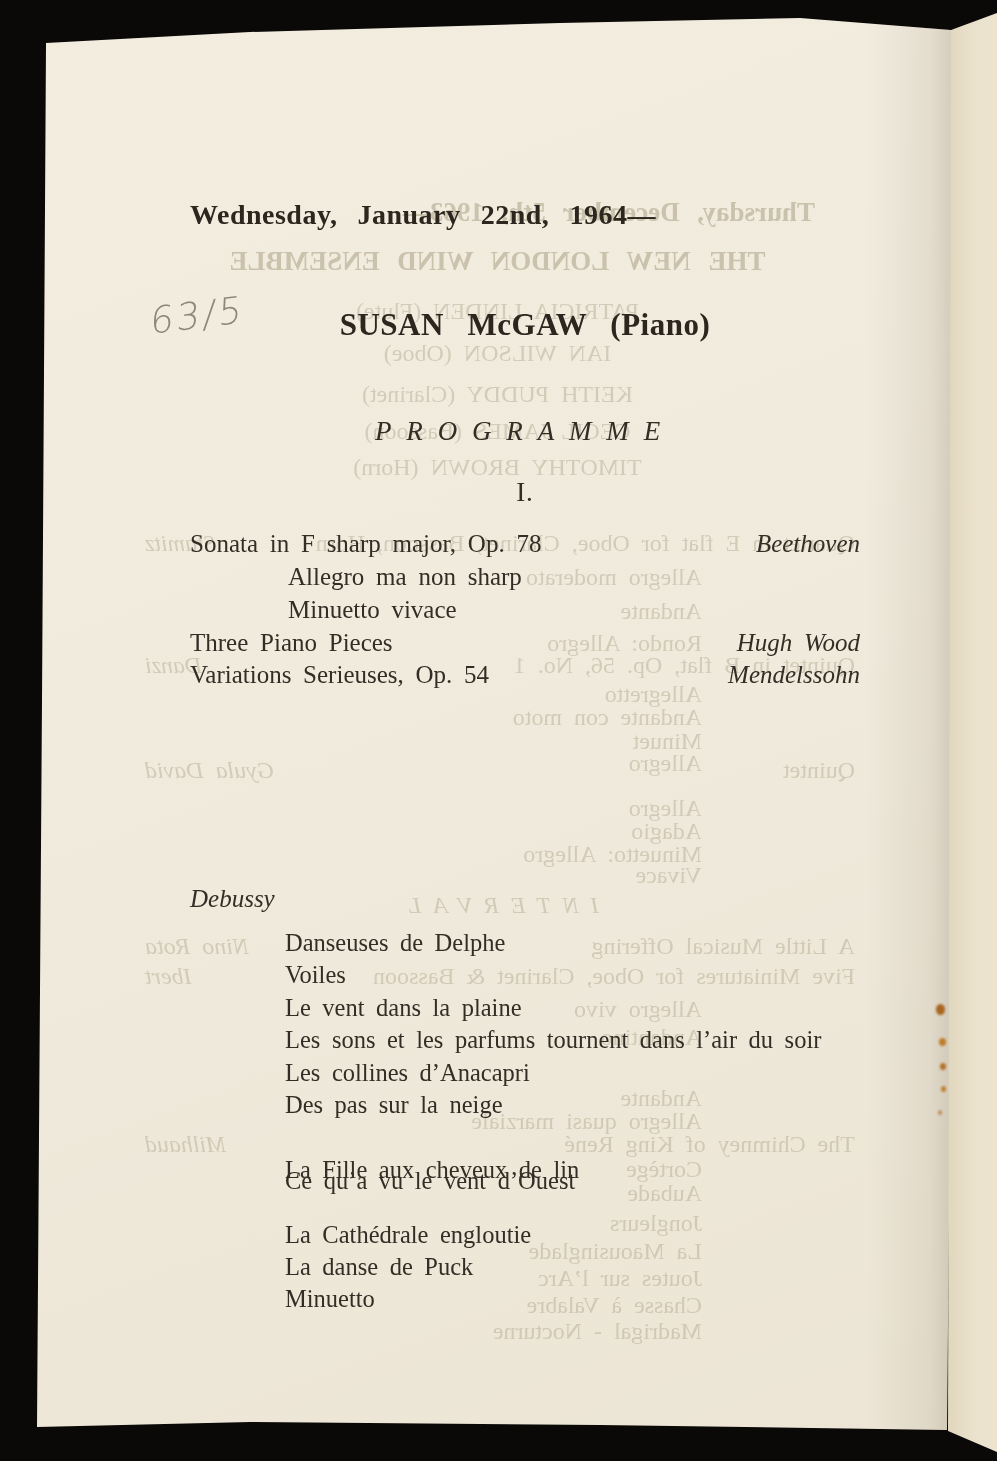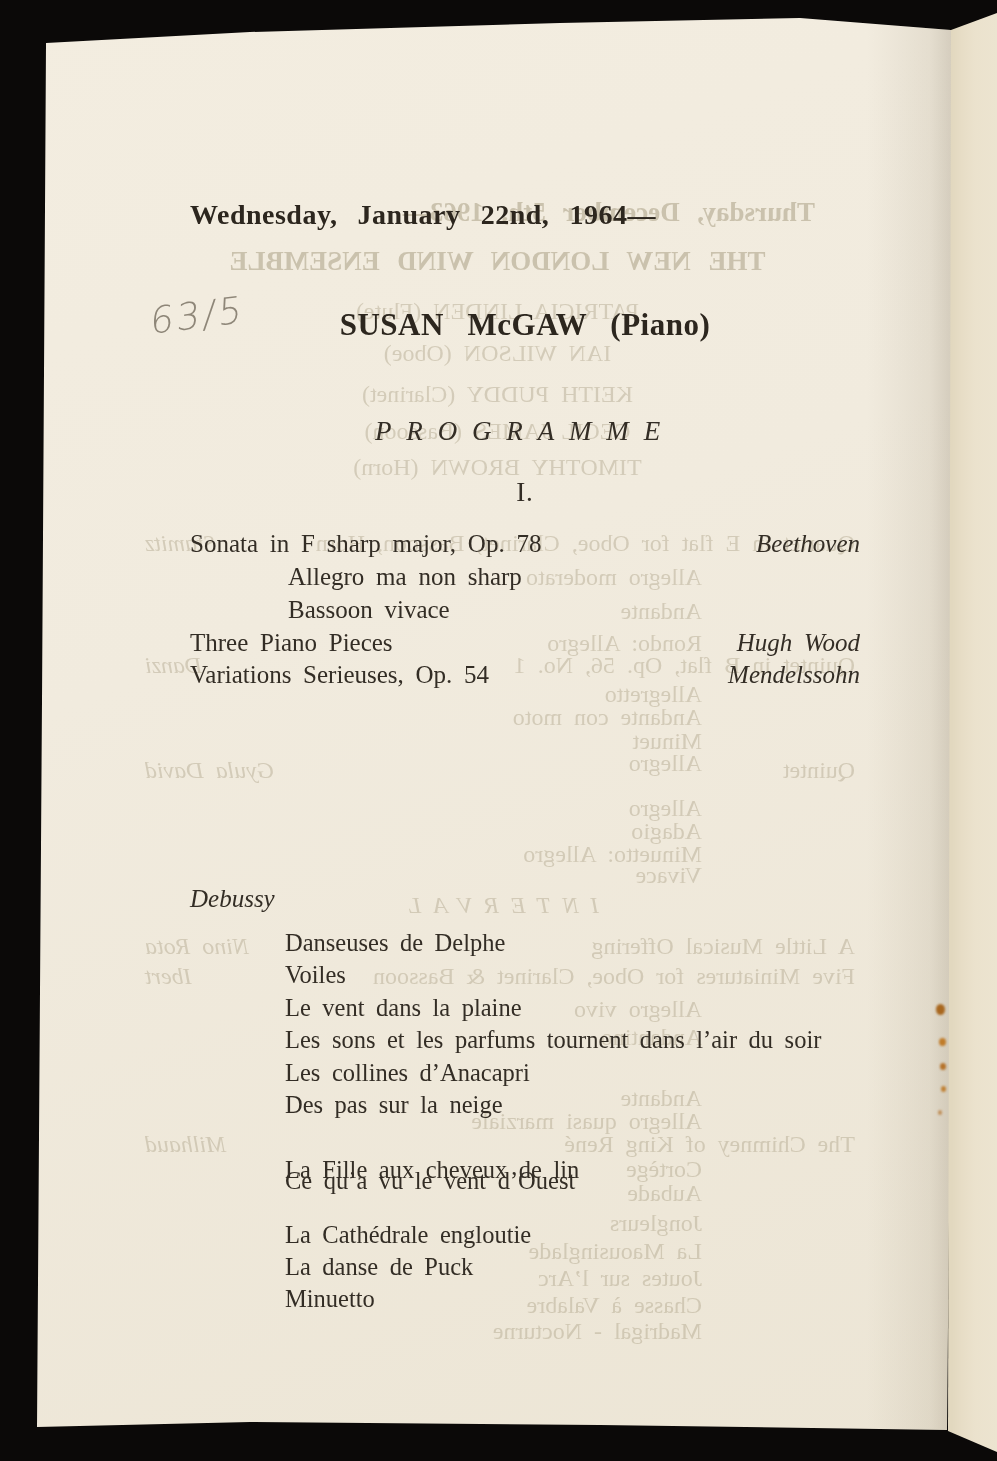--- a/index.html
+++ b/index.html
@@ -138,21 +138,21 @@
 
     <div class="line centered prog-head" style="top:416px">PROGRAMME</div>
 
     <div class="line centered numeral" style="top:477px">I.</div>
 
     <div class="row line" style="top:530px">
       <span>Sonata in F sharp major, Op. 78</span>
       <span class="composer">Beethoven</span>
     </div>
     <div class="line indent" style="top:563px">Allegro ma non sharp</div>
-    <div class="line indent" style="top:596px">Bassoon vivace</div>
+    <div class="line indent" style="top:596px">Minuetto vivace</div>
 
     <div class="row line" style="top:629px">
       <span>Three Piano Pieces</span>
       <span class="composer">Hugh Wood</span>
     </div>
     <div class="row line" style="top:661px">
       <span>Variations Serieuses, Op. 54</span>
       <span class="composer">Mendelssohn</span>
     </div>
 

